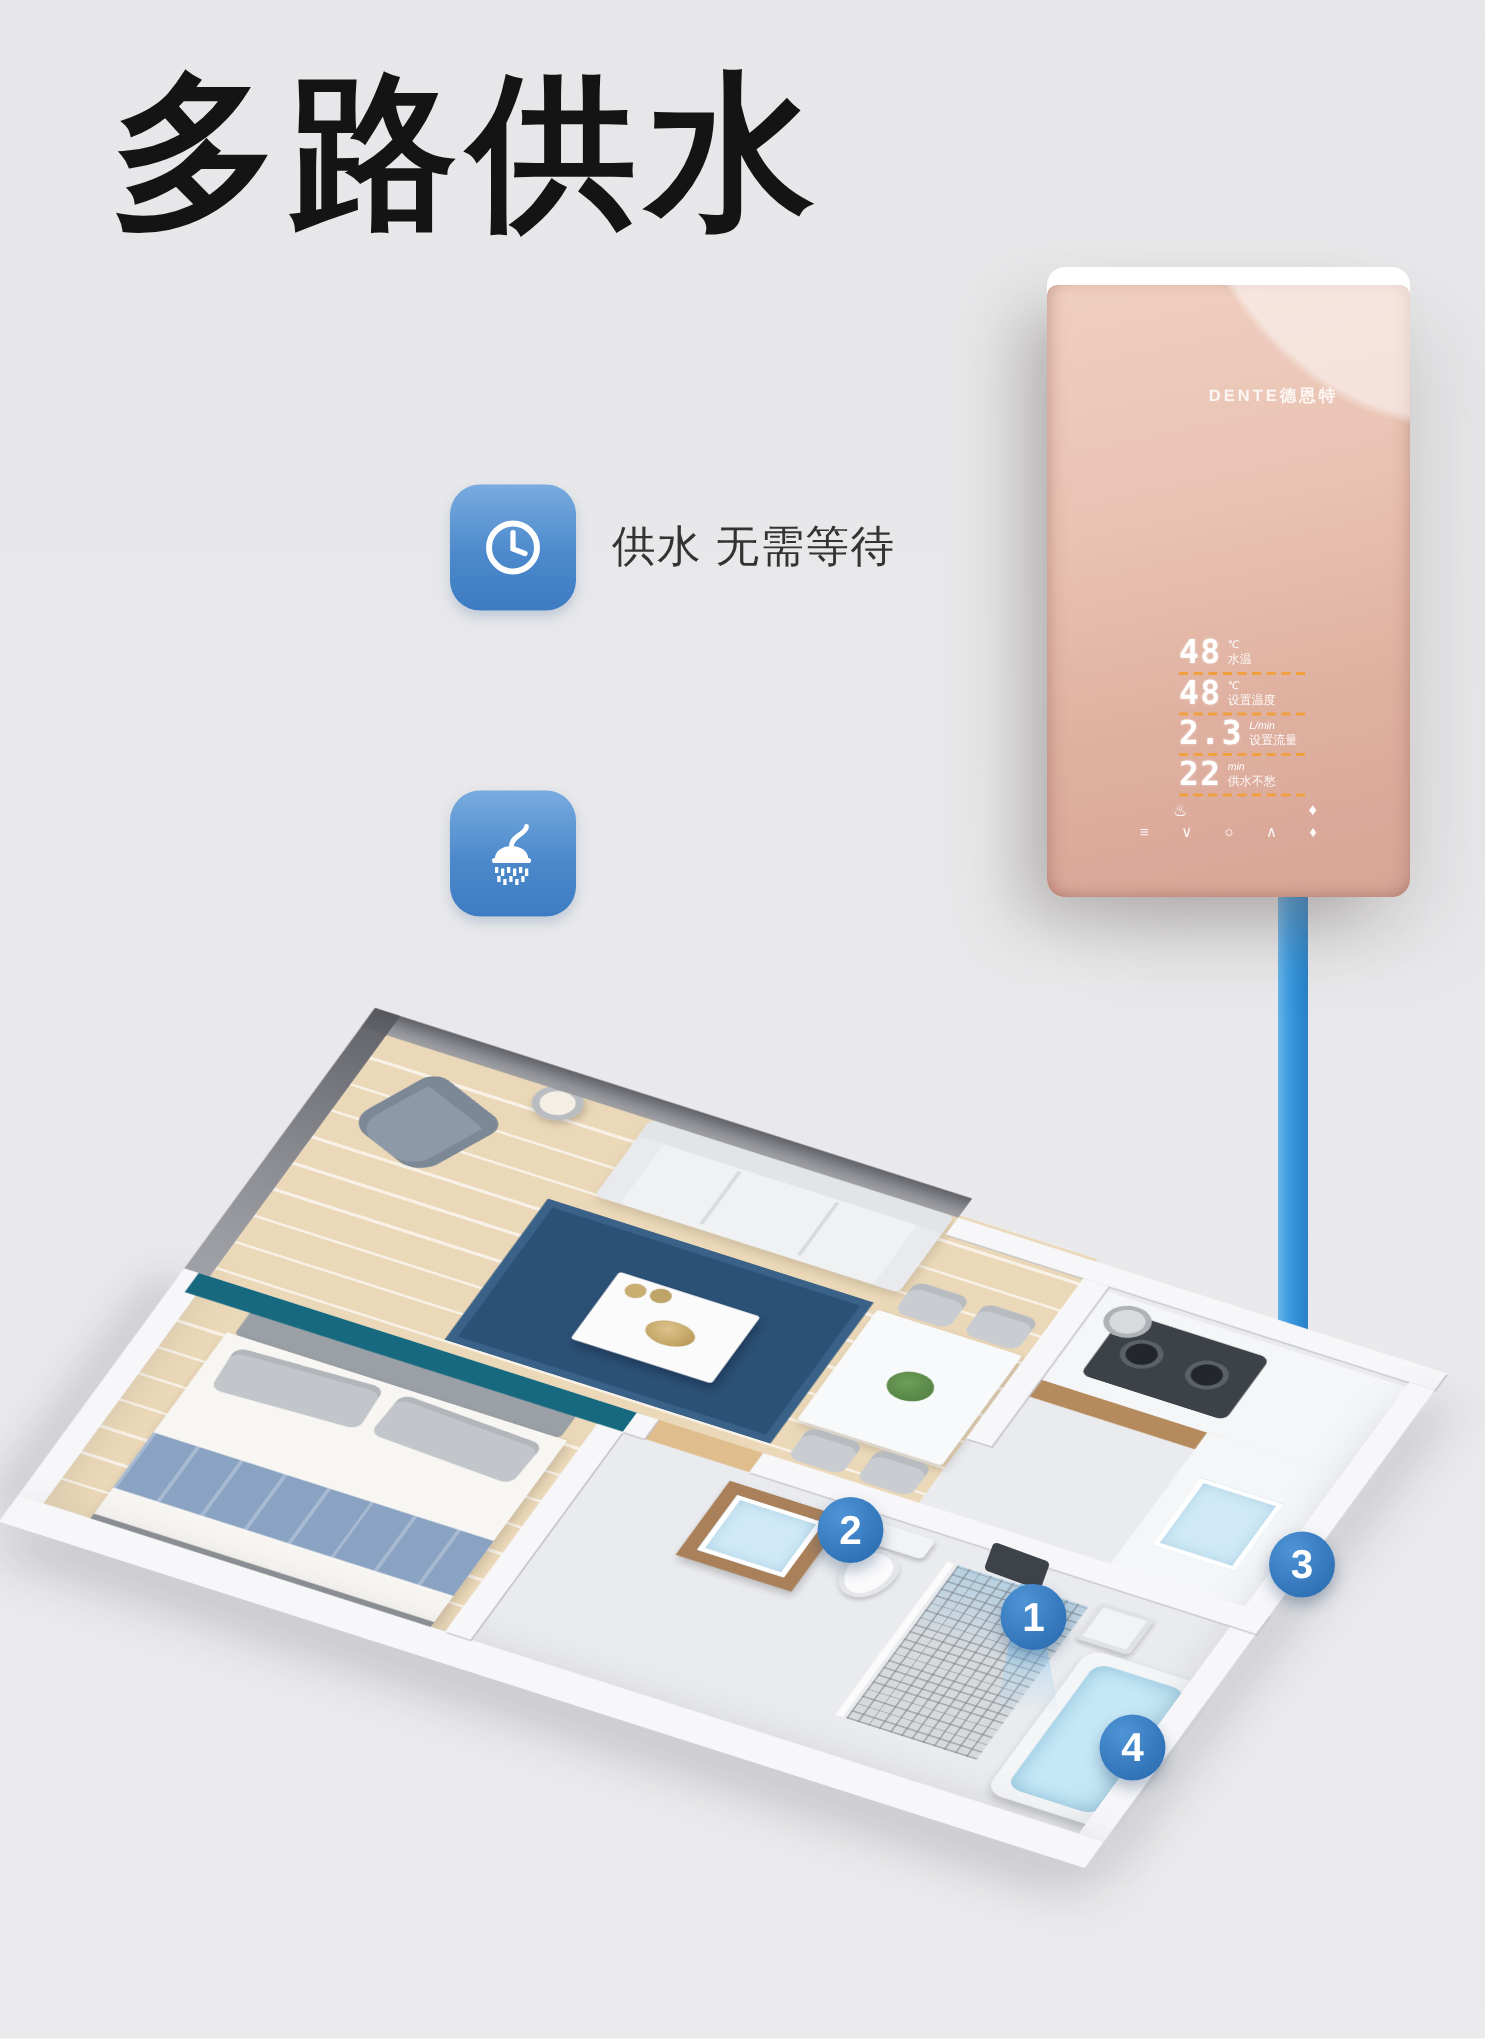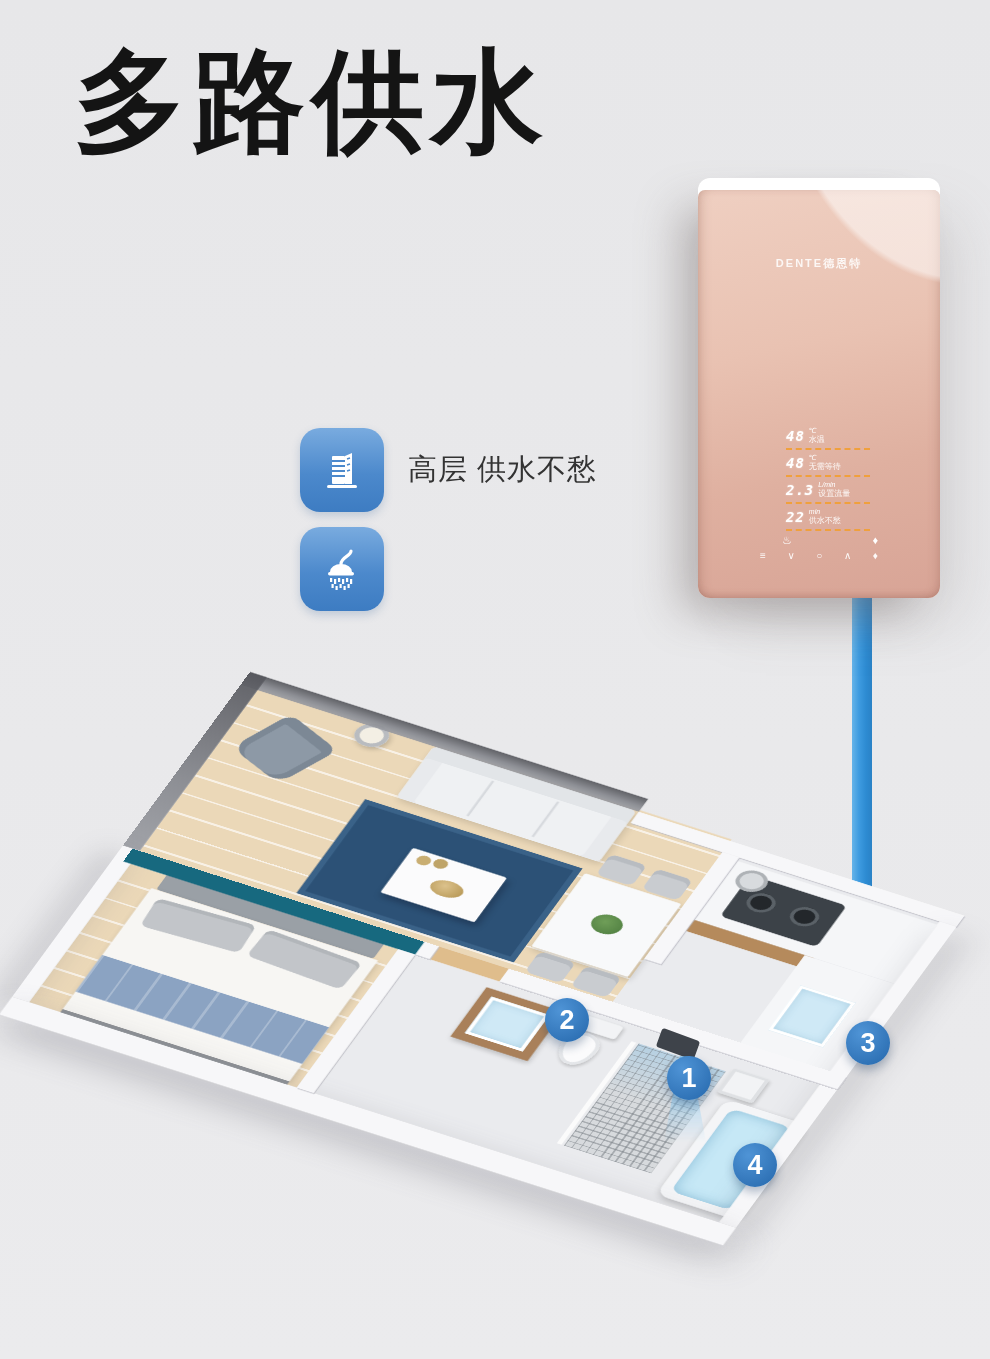--- a/index.html
+++ b/index.html
@@ -21,30 +21,30 @@
        display:flex;align-items:center;justify-content:center;
        box-shadow:0 4px 8px rgba(70,110,160,.25);}
   .ftext{margin-left:24px;font-size:29px;color:#333;letter-spacing:1px;white-space:nowrap;}
 
   
   .heater{position:absolute;left:698px;top:178px;width:242px;height:420px;
           background:#ffffff;border-radius:12px;z-index:4;
           box-shadow:-26px 22px 44px -8px rgba(125,115,112,.45),24px 30px 55px -12px rgba(125,115,112,.22);}
   .panel{position:absolute;left:0;right:0;top:12px;bottom:0;border-radius:7px 7px 12px 12px;
          background:linear-gradient(168deg,#efcfc1 0%,#e9c2b2 38%,#dfb0a0 68%,#d8a496 100%);
-         box-shadow:inset 7px 0 12px -6px rgba(125,75,64,.35),inset -7px 0 12px -6px rgba(125,75,64,.28),inset 0 -6px 10px -6px rgba(125,75,64,.3);}
+         box-shadow:inset 7px 0 12px -6px rgba(125,75,64,.35),inset -7px 0 12px -6px rgba(125,75,64,.28),inset 0 -6px 10px -6px rgba(125,75,64,.3);padding-left:30px;}
   .gloss{position:absolute;inset:0;border-radius:inherit;
          background:radial-gradient(150% 115% at 112% -38%,rgba(255,255,255,.5) 0 52%,rgba(255,255,255,0) 53.5%);}
   .brand{position:absolute;top:66px;width:100%;text-align:center;font-size:11px;
          color:rgba(255,255,255,.85);letter-spacing:2px;font-weight:bold;}
   .display{position:absolute;left:88px;top:236px;width:84px;}
   .drow{display:flex;align-items:flex-start;border-bottom:2px dashed #f0a03c;
         padding-bottom:1px;margin-bottom:3px;height:21px;}
-  .dval{font-family:"DejaVu Sans Mono",monospace;font-style:italic;font-weight:bold;
-        font-size:14px;line-height:20px;color:#fff;letter-spacing:1px;
+  .dval{font-family:"DejaVu Sans Mono",monospace;font-weight:bold;
+        font-size:22px;line-height:20px;color:#fff;letter-spacing:1px;
         text-shadow:0 0 2px rgba(255,255,255,.5);}
   .dside{margin-left:4px;display:flex;flex-direction:column;}
   .dunit{font-size:7px;color:#fff;font-style:italic;line-height:9px;}
   .dlab{font-size:8px;color:rgba(255,255,255,.92);line-height:10px;white-space:nowrap;}
   .indicators{position:absolute;left:84px;top:344px;width:96px;display:flex;justify-content:space-between;
               color:#fff;font-size:11px;}
   .controls{position:absolute;left:62px;top:360px;width:118px;display:flex;justify-content:space-between;
             color:rgba(255,255,255,.92);font-size:10px;}
 
   
@@ -153,40 +153,30 @@
   .m1{left:689px;top:1078px;} .m2{left:567px;top:1020px;}
   .m3{left:868px;top:1043px;} .m4{left:755px;top:1165px;}
 </style>
 </head>
 <body>
 
 <div class="page">
 
   <div class="title">多路供水</div>
 
-
-  <div class="feature f2">
+  <div class="feature f1">
     <span class="fic">
       <svg width="46" height="46" viewBox="0 0 46 46">
-        <rect x="13" y="9" width="13" height="28" rx="1" fill="#fff"></rect>
-        <g stroke="#4c89cc" stroke-width="2">
-          <line x1="13" y1="14" x2="26" y2="14"></line>
-            <line x1="13" y1="19" x2="26" y2="19"></line>
-          <line x1="13" y1="24" x2="26" y2="24"></line>
-            <line x1="13" y1="29" x2="26" y2="29"></line>
-        </g>
-        <polygon points="26,9 33,6 33,37 26,37" fill="#fff"></polygon>
-        <line x1="28" y1="12" x2="31" y2="11" stroke="#4c89cc" stroke-width="1.6"></line>
-        <line x1="28" y1="18" x2="31" y2="17" stroke="#4c89cc" stroke-width="1.6"></line>
-        <line x1="28" y1="24" x2="31" y2="23" stroke="#4c89cc" stroke-width="1.6"></line>
-        <rect x="8" y="38" width="30" height="3" rx="1.5" fill="#fff"></rect>
+        <circle cx="23" cy="23" r="16" fill="none" stroke="#fff" stroke-width="4"></circle>
+        <path d="M23 13 V24 L31 27" fill="none" stroke="#fff" stroke-width="3.5" stroke-linecap="round"></path>
       </svg>
     </span>
-    <span class="ftext">高层 供水不愁</span>
+    <span class="ftext">供水 无需等待</span>
   </div>
+
 
   <div class="feature f3">
     <span class="fic">
       <svg width="46" height="46" viewBox="0 0 46 46">
         <path d="M22 18 c0 -7 10 -8 10 -13" fill="none" stroke="#fff" stroke-width="3.2" stroke-linecap="round"></path>
         <path d="M11 26 a11 8 0 0 1 22 0 z" fill="#fff"></path>
         <rect x="9" y="26" width="26" height="3.4" rx="1.7" fill="#fff"></rect>
         <g fill="#fff">
           <rect x="11" y="32" width="2.2" height="4"></rect>
             <rect x="15" y="33" width="2.2" height="5"></rect>
@@ -215,21 +205,21 @@
           <span class="dval">48</span>
           <span class="dside">
               <span class="dunit">℃</span>
               <span class="dlab">水温</span>
             </span>
         </div>
         <div class="drow">
           <span class="dval">48</span>
           <span class="dside">
               <span class="dunit">℃</span>
-              <span class="dlab">无需等待</span>
+              <span class="dlab">设置温度</span>
             </span>
         </div>
         <div class="drow">
           <span class="dval">2.3</span>
           <span class="dside">
               <span class="dunit">L/min</span>
               <span class="dlab">设置流量</span>
             </span>
         </div>
         <div class="drow">

